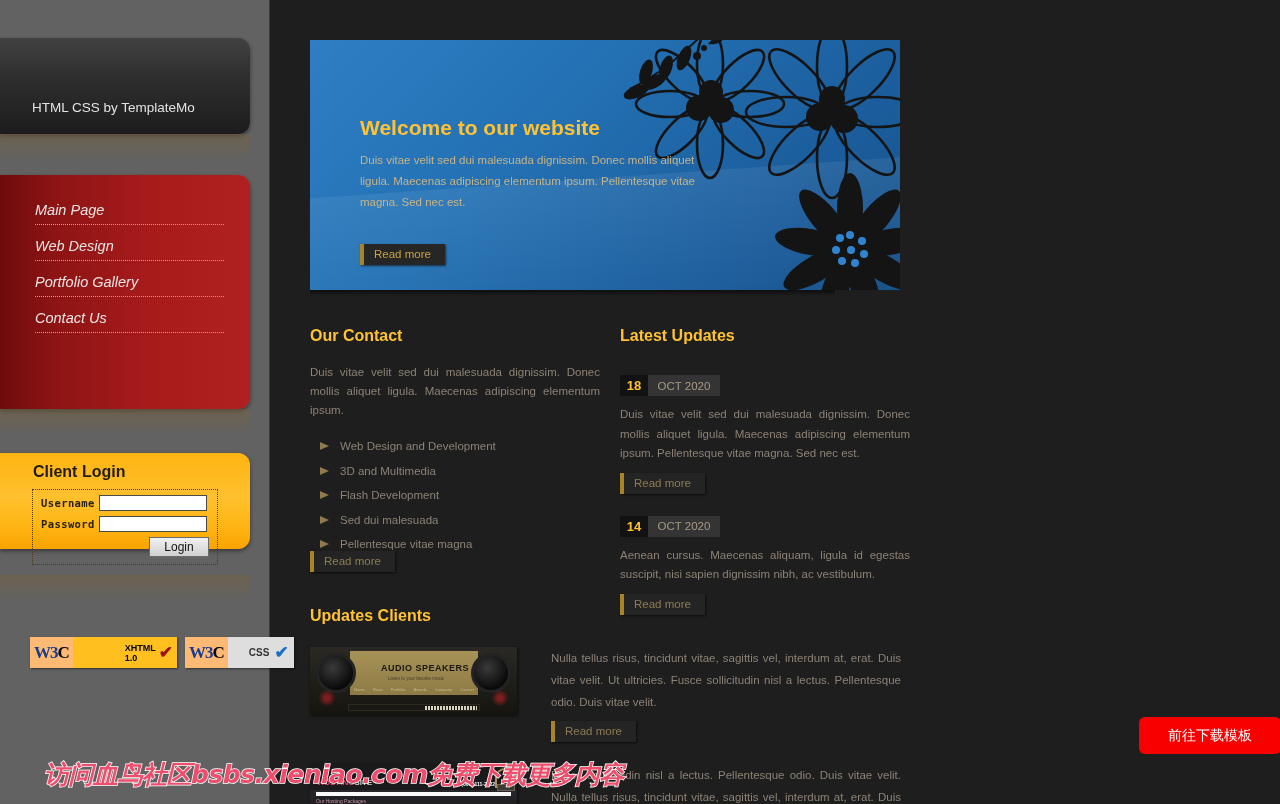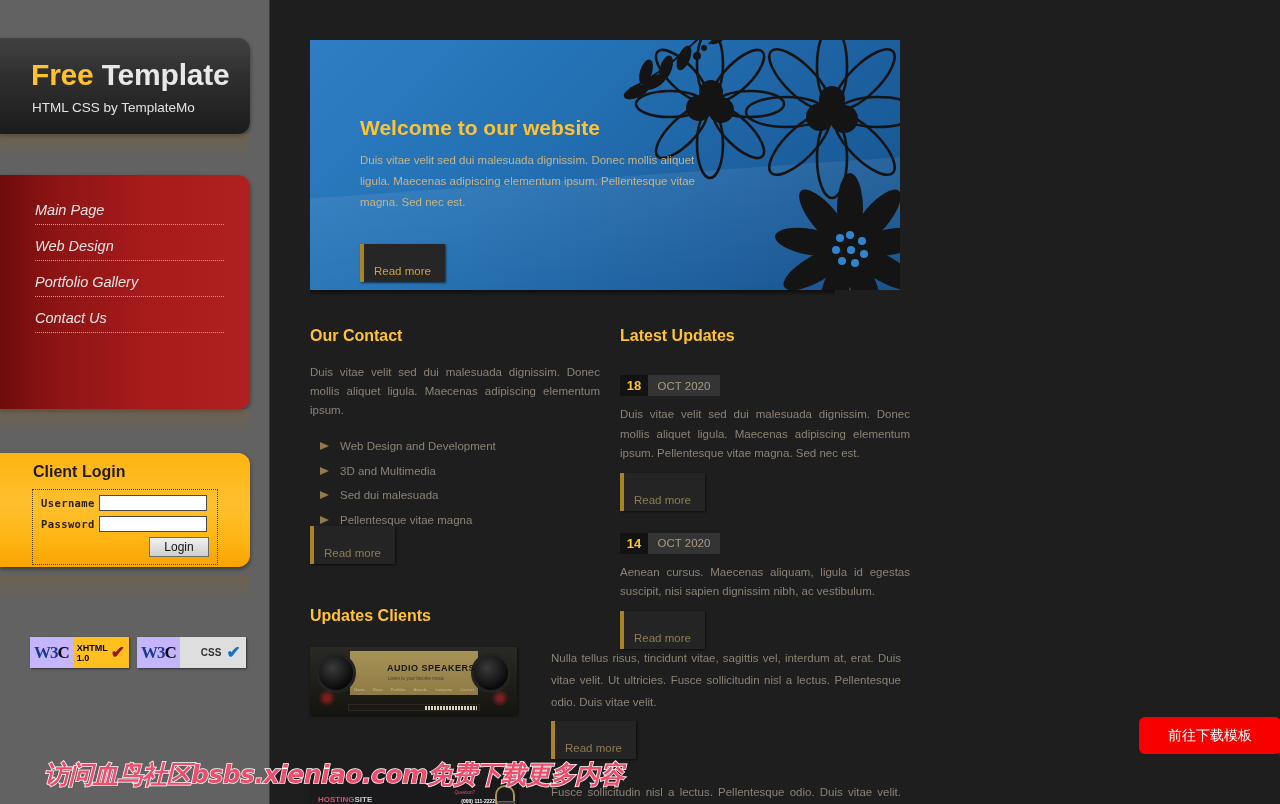--- a/index.html
+++ b/index.html
@@ -58,21 +58,21 @@
     display: block; color: #e9e4e4; text-decoration: none;
     font-size: 14.5px; padding: 5px 0 6px 0;
     border-bottom: 1px dotted #d79a9a;
     margin-bottom: 8px;
     font-style: italic;
   }
   #nav-reflect { top: 409px; }
 
   
   #login {
-    position: absolute; left: 0; top: 453px; width: 250px; height: 114px;
+    position: absolute; left: 0; top: 453px; width: 250px; height: 96px;
     background: linear-gradient(to bottom, #ffb411 0%, #ffc02e 45%, #ffb615 75%, #f8a300 100%);
     border-radius: 0 12px 12px 0;
     box-shadow: 0 2px 4px rgba(0,0,0,.45);
   }
   #login-title {
     position: absolute; left: 33px; top: 10px;
     font-size: 16px; font-weight: bold; color: #231c08;
   }
   #login-form {
     position: absolute; left: 32px; top: 36px; width: 186px; height: 76px;
@@ -98,29 +98,29 @@
   }
   #login-reflect { top: 575px; }
 
   
   #badges { position: absolute; left: 30px; top: 637px; display: flex; gap: 8px; }
   .badge {
     height: 31px; display: flex; align-items: stretch;
     box-shadow: 1px 1px 2px rgba(0,0,0,.5);
   }
   .badge .w3c {
-    background: #c4b5fd; color: #1a3a8f; font-weight: bold;
+    background: #fdba74; color: #1a3a8f; font-weight: bold;
     font-size: 17px; padding: 0 4px; display: flex; align-items: center;
     font-family: "Liberation Serif", serif; letter-spacing: -1px;
   }
   .badge .w3c i { font-style: normal; color: #000; }
   .badge-x .right {
     background: #ffc01f; display: flex; align-items: center; padding: 0 4px; gap: 3px;
   }
-  .badge-x .txt { font-size: 9px; font-weight: bold; color: #000; line-height: 10px; }
+  .badge-x .txt { font-size: 9px; font-weight: bold; color: #000; line-height: 10px; margin-left: 48px; }
   .badge-c .right {
     background: #dedede; display: flex; align-items: center; padding: 0 5px; gap: 5px;
   }
   .badge-c .txt { font-size: 10px; font-weight: bold; color: #333; margin-left: 16px; }
   .check { font-size: 17px; font-weight: bold; line-height: 1; }
   .check-red { color: #9d1414; }
   .check-blue { color: #1c6fc4; }
 
   
   #content { position: absolute; left: 270px; top: 0; width: 1010px; height: 804px; }
@@ -148,21 +148,21 @@
   #banner-shadow {
     position: absolute; left: 40px; top: 290px; width: 525px; height: 6px;
     background: linear-gradient(to bottom, rgba(0,0,0,.55), rgba(0,0,0,0));
   }
 
   
   .readmore {
     display: inline-block; background: #262626;
     border-left: 4px solid #a98427;
     color: #caa23e; font-size: 11.5px;
-    padding: 21px 14px 5px 10px; text-decoration: none;
+    padding: 4px 14px 5px 10px; text-decoration: none;
     box-shadow: 1px 1px 2px rgba(0,0,0,.6);
   }
   .readmore-dim { color: #8d7c53; background: #242424; }
 
   
   .col-h2 {
     font-size: 16px; font-weight: bold; color: #ffc233;
   }
   #services { position: absolute; left: 40px; top: 327px; width: 290px; }
   #updates  { position: absolute; left: 350px; top: 327px; width: 290px; }
@@ -212,21 +212,21 @@
   .client-body .readmore { margin-top: 8px; }
 
   
   .t1 { background: linear-gradient(to bottom,#2b2924,#15140f); }
   .t1 .band { position:absolute; left:40px; top:4px; width:128px; height:44px;
               background: linear-gradient(to bottom,#a79357,#8d7a44); }
   .t1 .sp { position:absolute; top:6px; width:40px; height:40px; border-radius:50%;
             background: radial-gradient(circle at 40% 35%, #3a3a3a, #0a0a0a 70%);
             border:3px solid #232323; }
   .t1 .sp.l { left:6px; } .t1 .sp.r { right:6px; }
-  .t1 .tt { position:absolute; left:73px; top:16px; width:96px; text-align:center;
+  .t1 .tt { position:absolute; left:67px; top:16px; width:96px; text-align:center;
             font-size:9px; font-weight:bold; color:#1b1710; letter-spacing:.5px; }
   .t1 .st { position:absolute; left:58px; top:29px; width:96px; text-align:center;
             font-size:4.5px; color:#4a4027; }
   .t1 .nav { position:absolute; left:40px; top:40px; width:128px; display:flex;
              justify-content:space-around; font-size:4px; color:#c8b98e; }
   .t1 .bar { position:absolute; left:38px; bottom:4px; width:132px; height:7px;
              background:#1a1814; border:1px solid #2e2a22; }
   .t1 .bar .fill { position:absolute; right:2px; top:1px; width:52px; height:4px;
              background: repeating-linear-gradient(to right,#d8d2c0 0 2px,#1a1814 2px 3px); }
   .t1 .leaf { position:absolute; width:22px; height:18px; bottom:8px;
@@ -271,23 +271,20 @@
   }
 </style>
 </head>
 <body>
 
 <div id="page">
 
   <div id="sidebar">
 
     <div id="logo">
-      <div id="logo-title">
-        <span class="hl">Free</span><span> Template</span>
-      </div>
       <div id="logo-sub">HTML CSS by TemplateMo</div>
     </div>
     <div class="reflect" id="logo-reflect"></div>
 
     <div id="nav">
       <ul>
         <li>
             <a href="#">Main Page</a>
           </li>
         <li>
@@ -424,20 +421,21 @@
       <a href="#" class="readmore" style="position:absolute;left:50px;top:204px;">Read more</a>
     </div>
     <div id="banner-shadow"></div>
 
     <div id="services">
       <div class="col-h2">Our Contact</div>
       <div class="body-p">Duis vitae velit sed dui malesuada dignissim. Donec mollis aliquet ligula. Maecenas adipiscing elementum ipsum.</div>
       <ul id="svc-list">
         <li><span class="arrow"></span><span>Web Design and Development</span></li>
         <li><span class="arrow"></span><span>3D and Multimedia</span></li>
+        <li><span class="arrow"></span><span>Flash Development</span></li>
         <li><span class="arrow"></span><span>Sed dui malesuada</span></li>
         <li><span class="arrow"></span><span>Pellentesque vitae magna</span></li>
       </ul>
       <a href="#" class="readmore readmore-dim" id="svc-more" style="position:relative;top:-6px;left:0;display:inline-block;">Read more</a>
     </div>
 
     <div id="updates">
       <div class="col-h2">Latest Updates</div>
 
       <div class="upd" style="margin-top:30px;">

